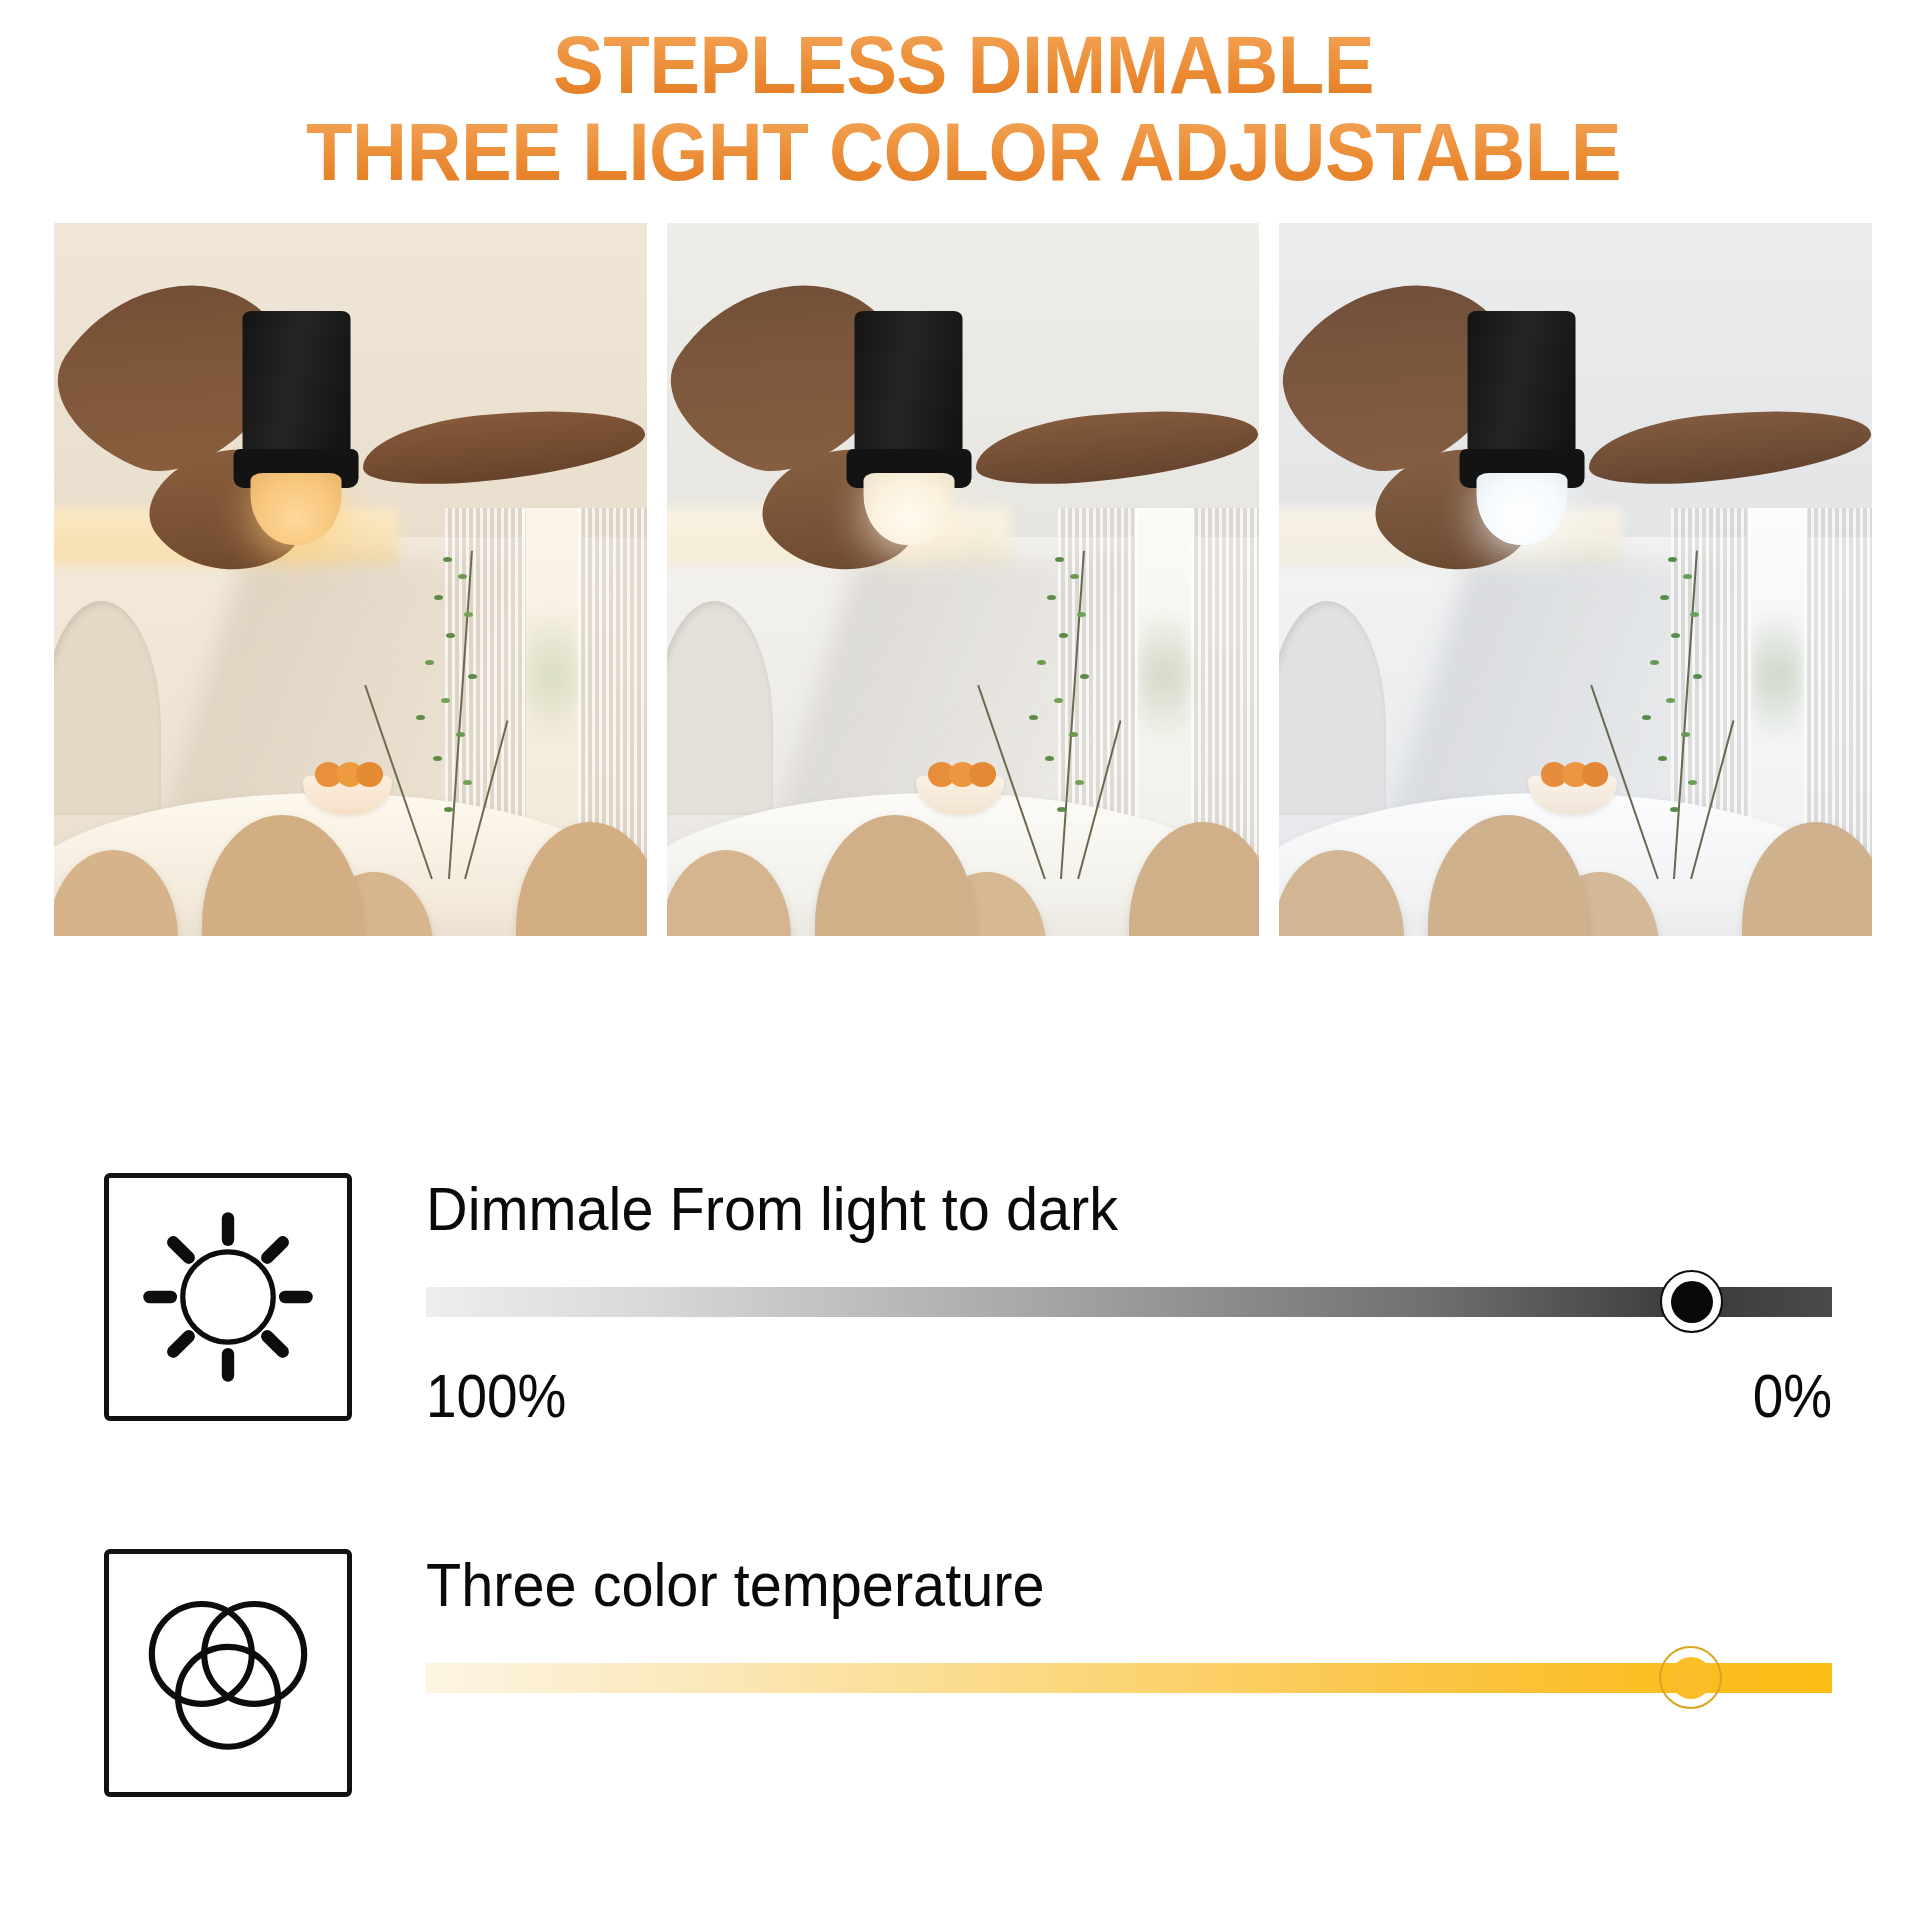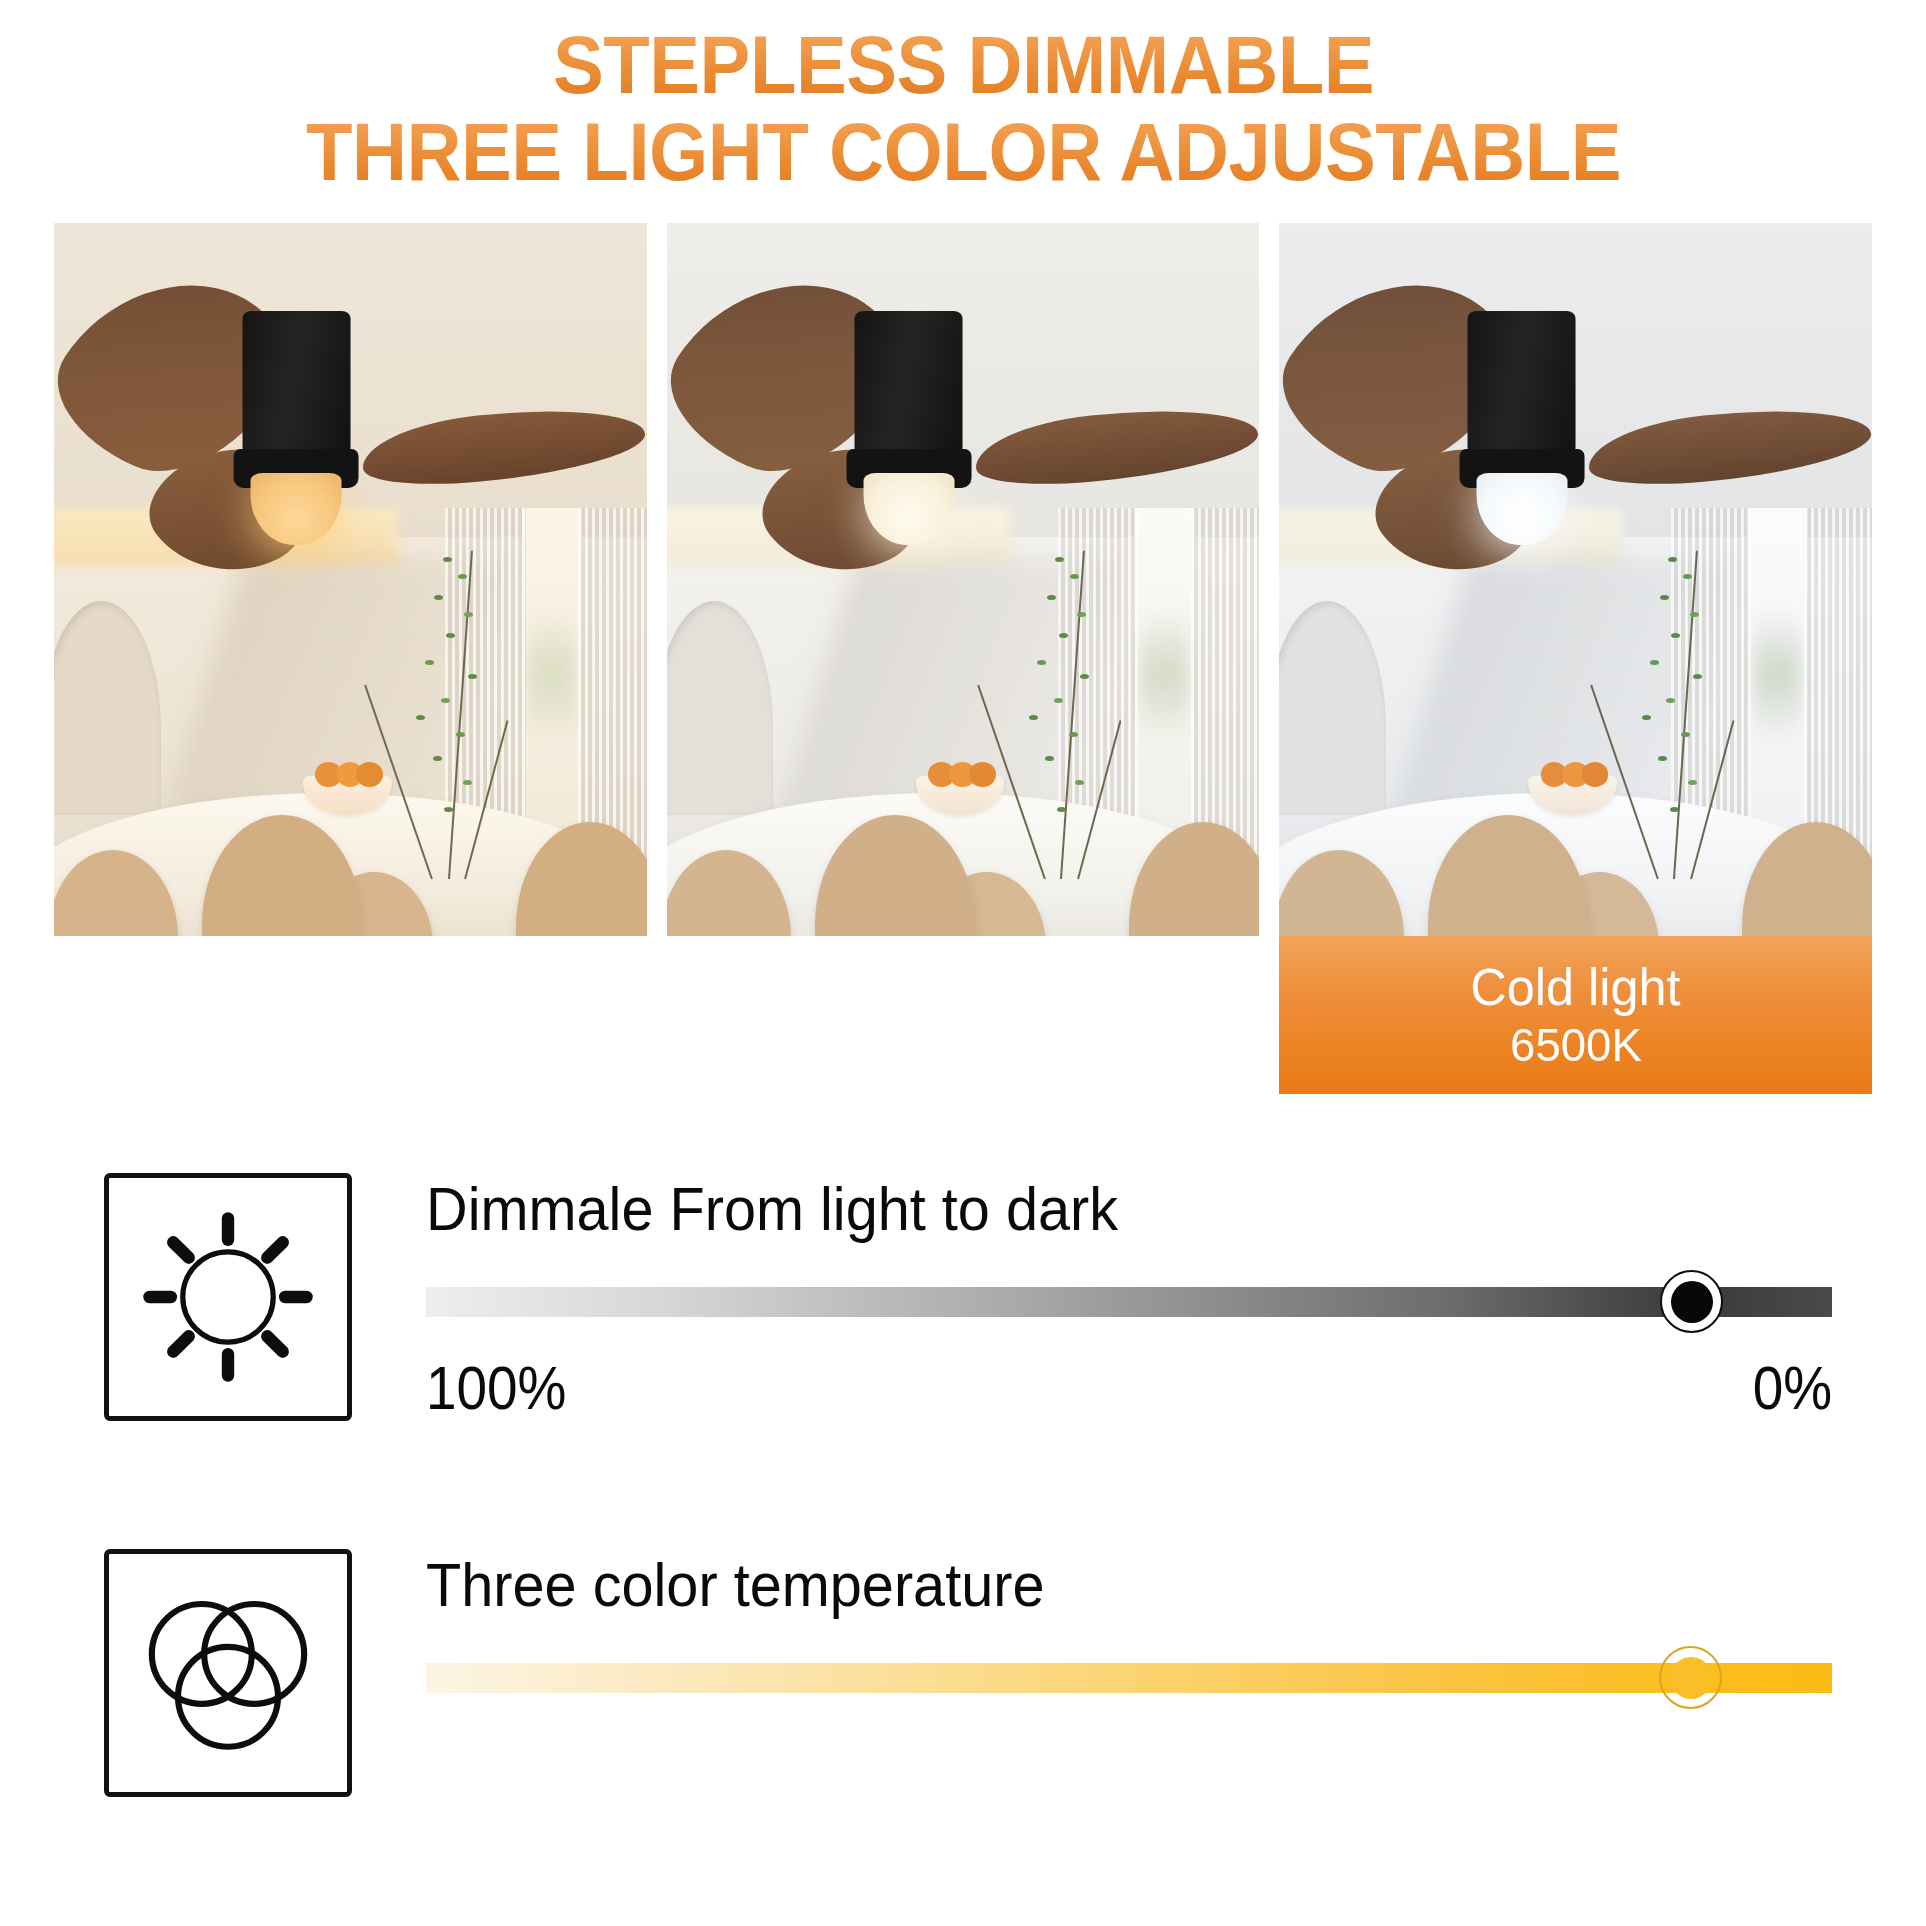--- a/index.html
+++ b/index.html
@@ -248,21 +248,21 @@
     left:1233px;
     border:2px solid #D9A520;
     background:rgba(255,255,255,0.0);
   }
   .handle-color::after {
     content:""; position:absolute;
     left:9px; top:9px; width:42px; height:42px;
     border-radius:50%; background:#FBBE28;
   }
 
-  .endlabels { position:relative; width:1406px; margin-top:20px; height:79px; }
+  .endlabels { position:relative; width:1406px; margin-top:28px; height:79px; }
   .endlabel {
     position:absolute; top:0;
     font-size:61px; line-height:73px;
     color:#0a0a0a;
     transform:scaleX(0.90); white-space:nowrap;
   }
   .el-left   { left:0;  transform-origin:left center; }
   .el-mid    { left:50%; transform:translateX(-50%) scaleX(0.90); }
   .el-right  { right:0; transform-origin:right center; }
 </style>
@@ -453,24 +453,20 @@
           <div class="led-glow" style="background:radial-gradient(circle,rgba(248,252,255,.95) 0%,rgba(248,252,255,0) 70%);"></div>
           <div class="blade blade-l" style="background:linear-gradient(150deg,#6B4B38 0%,#7A563E 42%,#865E43 100%);"></div>
           <div class="blade blade-r" style="background:linear-gradient(180deg,#815A3F 0%,#704D36 60%,#634430 100%);"></div>
           <div class="blade blade-b" style="background:linear-gradient(200deg,#876144 0%,#724F37 70%,#66462E 100%);"></div>
           <div class="motor" style="background:linear-gradient(100deg,#141414 0%,#252525 45%,#111111 100%);"></div>
           <div class="motor-ring" style="background:#131313;"></div>
           <div class="led" style="background:radial-gradient(circle at 50% 62%,#FFFFFF 0%,#F6FAFD 58%,#E7EDF2 100%);"></div>
         </div>
       </div>
     </div>
-    <div class="caption">
-      <div class="caption-name">Cold light</div>
-      <div class="caption-temp">6500K</div>
-    </div>
   </div>
 
 </div>
 
 <div class="feature" id="feature-dim">
 
   <div class="icon-box">
     <span>
       <svg width="238" height="238" viewBox="0 0 100 100" style="display:block;">
         <circle cx="50" cy="50" r="19" fill="none" stroke="#0d0d0d" stroke-width="2.2"></circle>

